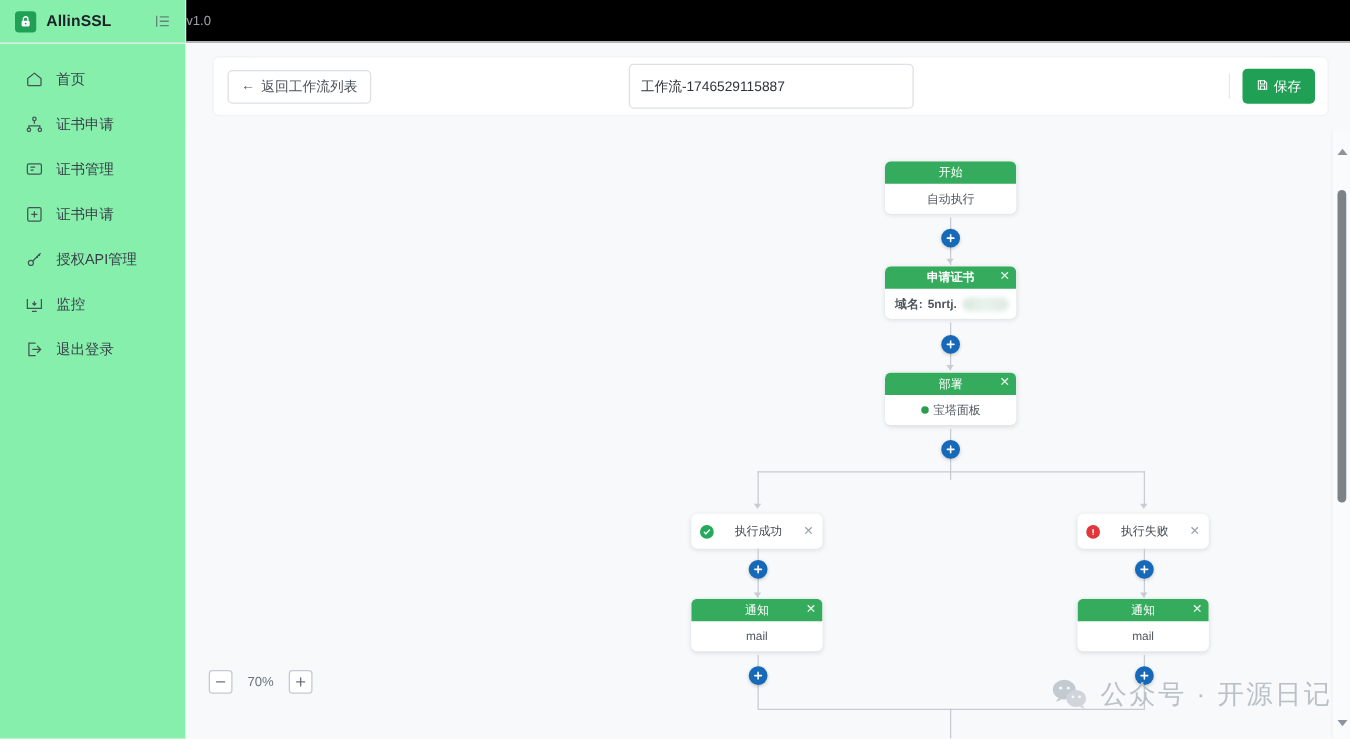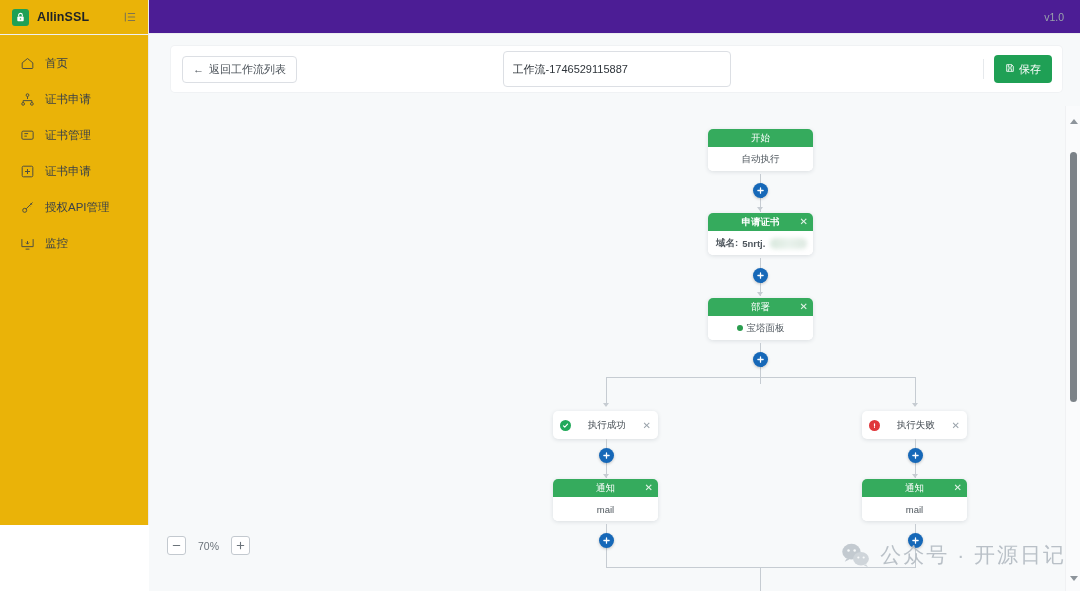--- a/index.html
+++ b/index.html
@@ -6,22 +6,22 @@
   html, body {
     width: 1080px; height: 591px;
     overflow: hidden;
     font-family: "Liberation Sans", "DejaVu Sans", sans-serif;
     background: #ffffff;
   }
   .app { position: relative; width: 1080px; height: 591px; display: flex; }
 
   
   .sidebar {
-    width: 149px; height: 525px;
-    background: #eab308;
+    width: 149px; height: 591px;
+    background: #86efac;
     border-right: 1px solid #e9ebee;
     flex: 0 0 149px;
     position: relative;
   }
   .brand {
     height: 35px;
     display: flex; align-items: center;
     padding: 0 11px 0 12px;
     gap: 8px;
     border-bottom: 1px solid #eef0f2;
@@ -45,23 +45,23 @@
     height: 36px; padding-left: 20px;
     color: #3a4149; font-size: 11.5px;
     cursor: pointer;
   }
   .nav-icon { width: 15px; height: 15px; flex: 0 0 15px; display:block; opacity:.88; }
   .nav-label { white-space: nowrap; }
 
   
   .main { flex: 1; position: relative; height: 591px; background: #f7f9fa; }
   .topbar {
-    height: 34px; background: #4c1d95;
+    height: 34px; background: #000000;
     border-bottom: 1px solid #eceef0;
-    display: flex; align-items: center; justify-content: flex-end;
+    display: flex; align-items: center; 
     padding-right: 16px;
   }
   .version { font-size: 10.5px; color: #9aa3ab; }
 
   .toolbar-wrap { padding: 12px 18px 0 22px; }
   .toolbar {
     background: #ffffff;
     border-radius: 4px;
     height: 46px;
     display: flex; align-items: center;
@@ -288,20 +288,29 @@
           <svg width="15" height="15" viewBox="0 0 24 24" fill="none" stroke="#3a4149" stroke-width="1.6">
             <path d="M3 5v12h18V5"></path>
               <path d="M9 21h6"></path>
               <path d="M12 8v5M9.5 10.5L12 13l2.5-2.5"></path>
           </svg>
         </span>
         <span class="nav-label">监控</span>
       </div>
 
 
+      <div class="nav-item">
+        <span class="nav-icon">
+          <svg width="15" height="15" viewBox="0 0 24 24" fill="none" stroke="#3a4149" stroke-width="1.6" stroke-linecap="round">
+            <path d="M13 4H5v16h8"></path>
+              <path d="M16 8l4 4-4 4M20 12H10"></path>
+          </svg>
+        </span>
+        <span class="nav-label">退出登录</span>
+      </div>
     </nav>
   </aside>
 
   <section class="main">
 
     <div class="topbar">
       <span class="version">v1.0</span>
     </div>
 
     <div class="toolbar-wrap">

